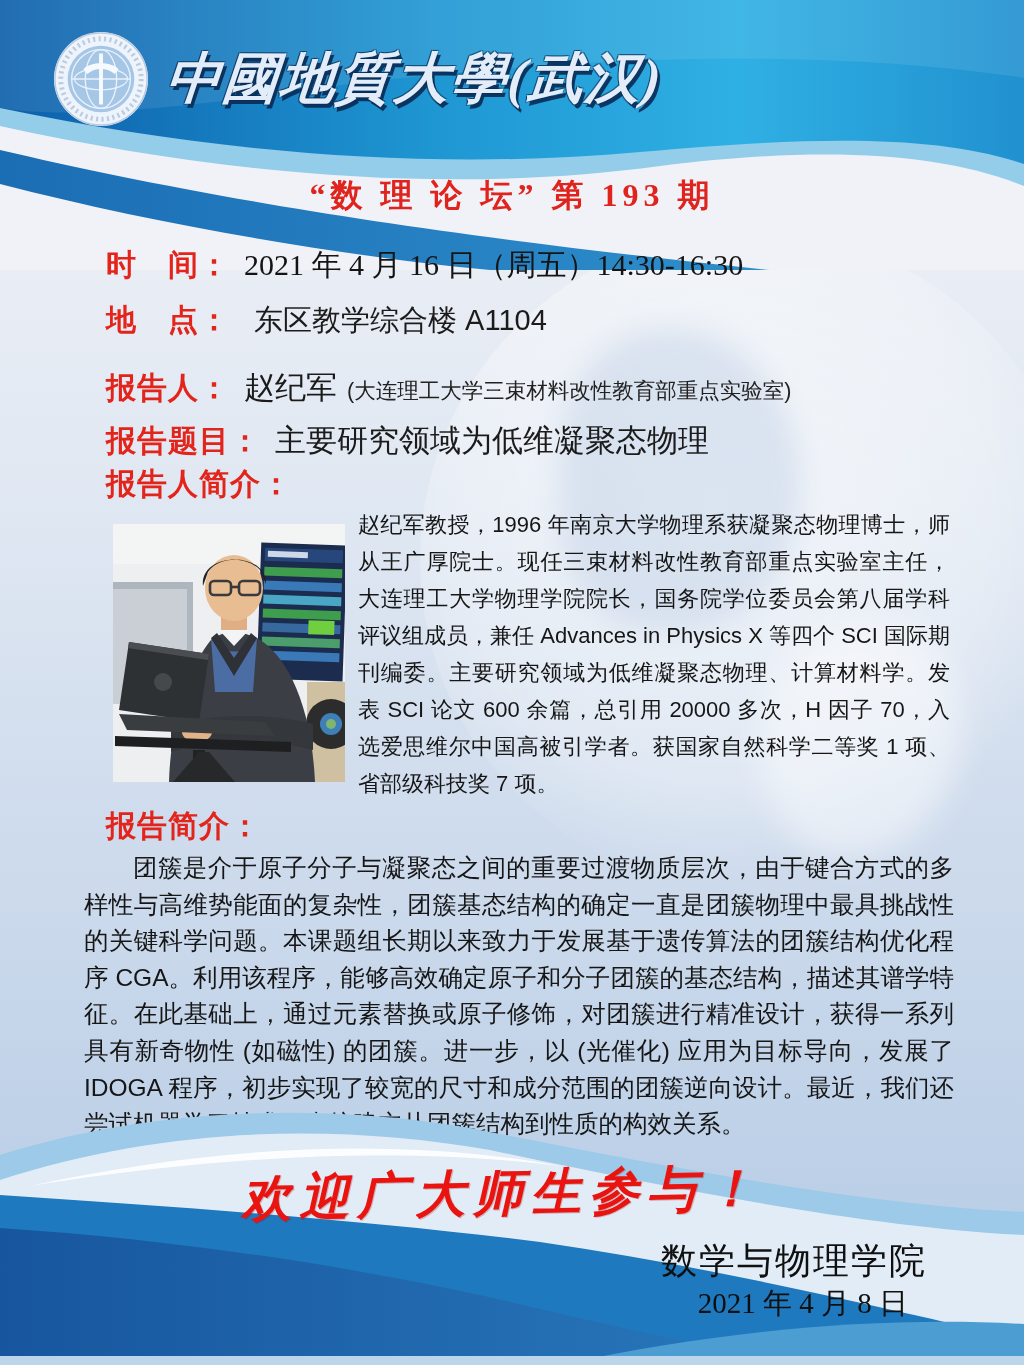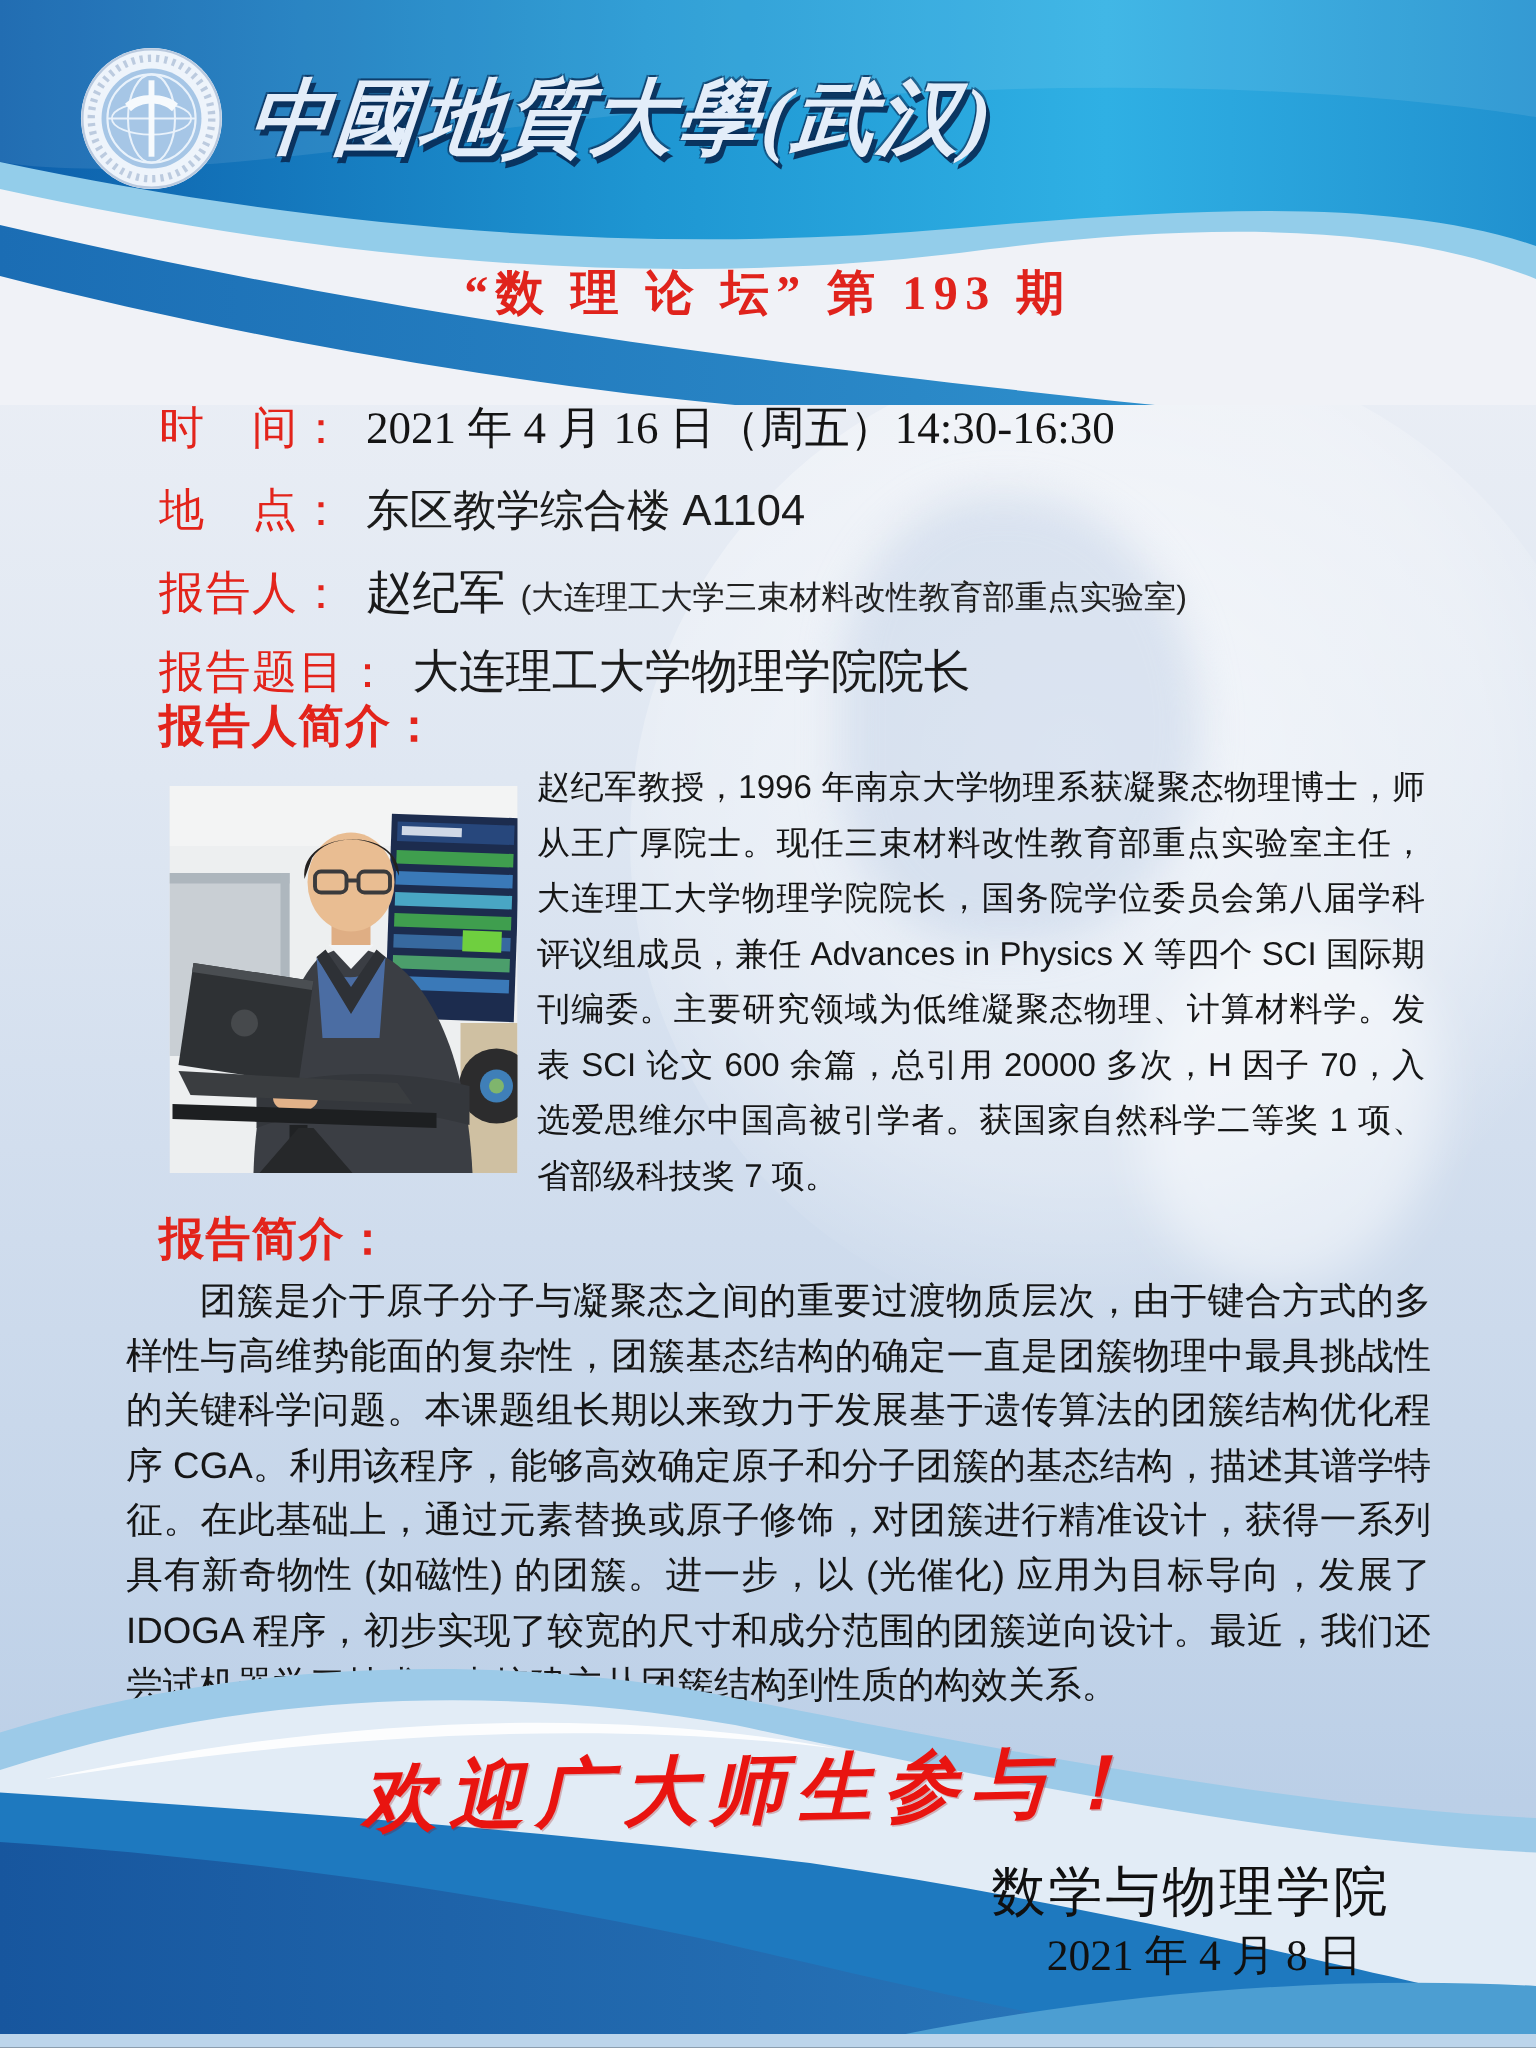--- a/index.html
+++ b/index.html
@@ -38,21 +38,21 @@
                 1px -1px 0 rgba(8,42,84,0.55), -1px 1px 0 rgba(8,42,84,0.55);
   }
   .forum-title {
     left:0; top:174px; width:100%; text-align:center;
     font-family:"Liberation Serif", serif; font-weight:bold;
     font-size:32px; letter-spacing:5px; color:#e0231c; white-space:nowrap;
   }
 
   
   .info-row { left:106px; white-space:nowrap; display:flex; align-items:baseline; }
-  .lbl { color:#e3241b; font-weight:normal; font-size:30px; letter-spacing:1px;margin-top:20px; }
+  .lbl { color:#e3241b; font-weight:bold; font-size:30px; letter-spacing:1px; }
   .val-serif { font-family:"Liberation Serif", serif; font-size:30px; color:#141414; margin-left:14px; }
   .val-sans  { font-size:29px; color:#1b1b1b; margin-left:14px; }
   .val-name  { font-size:31px; color:#1b1b1b; margin-left:14px;margin-top:12px; }
   .val-affil { font-size:21.5px; color:#222; margin-left:10px; }
   .section-heading { left:106px; color:#e3241b; font-weight:bold; font-size:30px; letter-spacing:1px; }
 
   
   .speaker-photo { left:113px; top:524px; width:232px; height:258px; display:block; }
   .bio-text {
     left:358px; top:506px; width:592px;
@@ -121,32 +121,32 @@
     </svg>
     <div class="uni-name">中國地質大學(武汉)</div>
   </div>
 
   <div class="abs forum-title">“数 理 论 坛” 第 193 期</div>
 
   <div class="abs info-row" style="top:245px;">
     <span class="lbl">时　间：</span>
     <span class="val-serif">2021 年 4 月 16 日（周五）14:30-16:30</span>
   </div>
-  <div class="abs info-row" style="top:300px;">
+  <div class="abs info-row" style="top:300px;gap:10px;">
     <span class="lbl">地　点：</span>
     <span class="val-sans">东区教学综合楼 A1104</span>
   </div>
   <div class="abs info-row" style="top:355px;justify-content:center;">
     <span class="lbl">报告人：</span>
     <span class="val-name">赵纪军</span>
     <span class="val-affil">(大连理工大学三束材料改性教育部重点实验室)</span>
   </div>
   <div class="abs info-row" style="top:408px;">
     <span class="lbl">报告题目：</span>
-    <span class="val-name">大连理工大学物理学院院长</span>
+    <span class="val-name">主要研究领域为低维凝聚态物理</span>
   </div>
 
   <div class="abs section-heading" style="top:464px;">报告人简介：</div>
 
   <svg class="abs speaker-photo" viewBox="0 0 232 258">
     <rect width="232" height="258" fill="#edeff0"></rect>
     <rect x="0" y="0" width="232" height="40" fill="#f3f4f4"></rect>
 
     <rect x="0" y="58" width="80" height="122" fill="#c9cfd4"></rect>
     <rect x="0" y="58" width="80" height="7" fill="#adb6bd"></rect>

